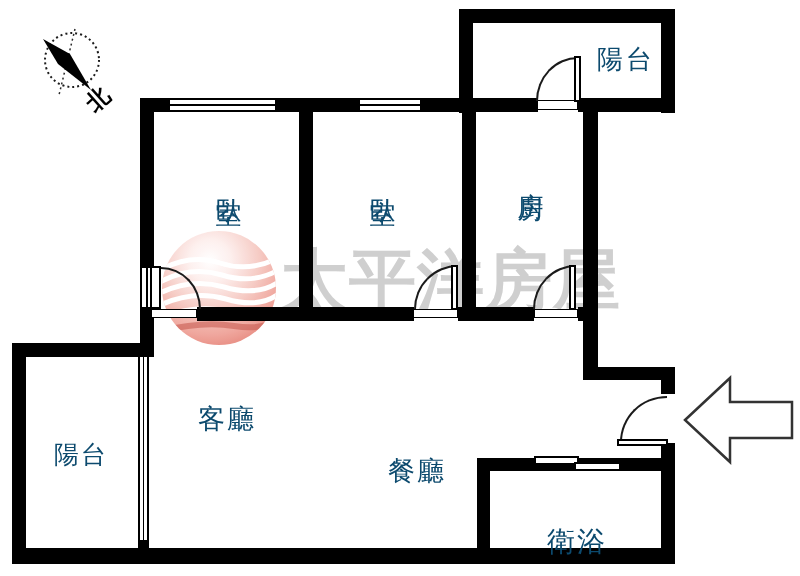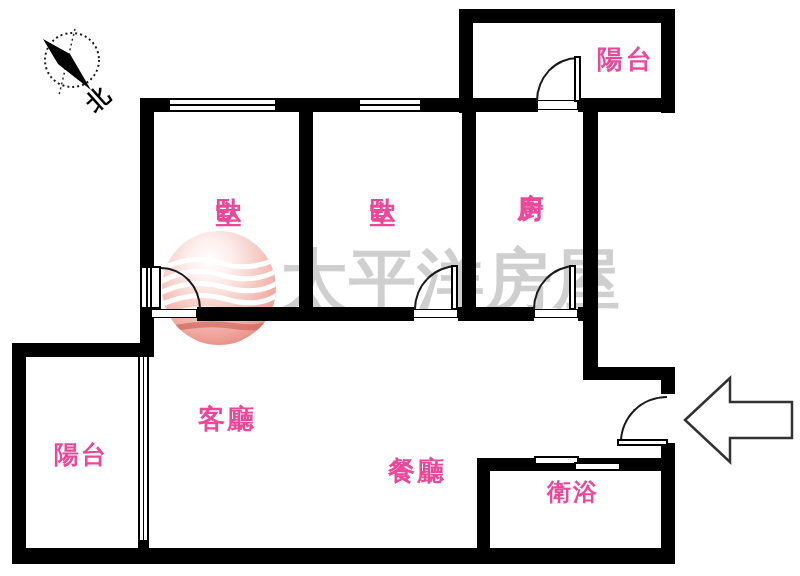--- a/index.html
+++ b/index.html
@@ -13,21 +13,21 @@
     background:linear-gradient(to bottom,#000 0 12%,#fff 12% 42%,#000 42% 58%,#fff 58% 88%,#000 88% 100%);}
   .win-v{position:absolute;z-index:21;
     background:linear-gradient(to right,#000 0 14%,#fff 14% 42%,#000 42% 58%,#fff 58% 86%,#000 86% 100%);}
   
   .thr{position:absolute;background:#fff;border:1px solid #000;box-sizing:border-box;z-index:22;}
   .panel{position:absolute;background:#fff;border:2px solid #000;box-sizing:border-box;z-index:23;}
   .arc{position:absolute;box-sizing:border-box;z-index:22;}
   .arc.tl{border-top:2px solid #1a1a1a;border-left:2px solid #1a1a1a;border-top-left-radius:100% 100%;}
   .arc.tr{border-top:2px solid #1a1a1a;border-right:2px solid #1a1a1a;border-top-right-radius:100% 100%;}
   
-  .lbl{position:absolute;color:#ec4899;font-weight:bold;z-index:30;white-space:nowrap;line-height:1;}
+  .lbl{position:absolute;color:#0c4a6e;font-weight:normal;z-index:30;white-space:nowrap;line-height:1;}
   .vert{writing-mode:vertical-rl;text-orientation:upright;letter-spacing:1px;}
   
   #watermark{position:absolute;inset:0;z-index:5;opacity:.92;}
   #wm-text{position:absolute;left:281px;top:243px;font-size:67px;font-weight:bold;
            letter-spacing:1px;line-height:1.1;white-space:nowrap;}
   #logo{position:absolute;left:162px;top:231px;width:114px;height:114px;border-radius:50%;
         overflow:hidden;background:radial-gradient(circle at 42% 26%,#ffffff 0%,#fdeeec 20%,#f6c9c2 45%,#ee9e94 70%,#e27468 90%,#d96055 100%);}
   svg{display:block;}
 </style>
 </head>
@@ -121,15 +121,15 @@
     <polygon points="3,46 48,4 48,28 110,28 110,64 48,64 48,88" fill="#ffffff" stroke="#333333" stroke-width="2.5"></polygon>
   </svg>
 
   <div class="lbl" style="left:597px;top:46px;font-size:26px;letter-spacing:3px;">陽台</div>
   <div class="lbl vert" style="left:216px;top:178px;font-size:26px;">臥室</div>
   <div class="lbl vert" style="left:370px;top:178px;font-size:26px;">臥室</div>
   <div class="lbl vert" style="left:518px;top:172px;font-size:26px;">廚房</div>
   <div class="lbl" style="left:54px;top:442px;font-size:25px;letter-spacing:2px;">陽台</div>
   <div class="lbl" style="left:198px;top:406px;font-size:27px;letter-spacing:2px;">客廳</div>
   <div class="lbl" style="left:388px;top:458px;font-size:27px;letter-spacing:2px;">餐廳</div>
-  <div class="lbl" style="left:547px;top:480px;font-size:24px;letter-spacing:2px;">衛浴</div>
+  <div class="lbl" style="left:547px;top:528px;font-size:28px;letter-spacing:2px;">衛浴</div>
 
 </div>
 
 </body></html>

